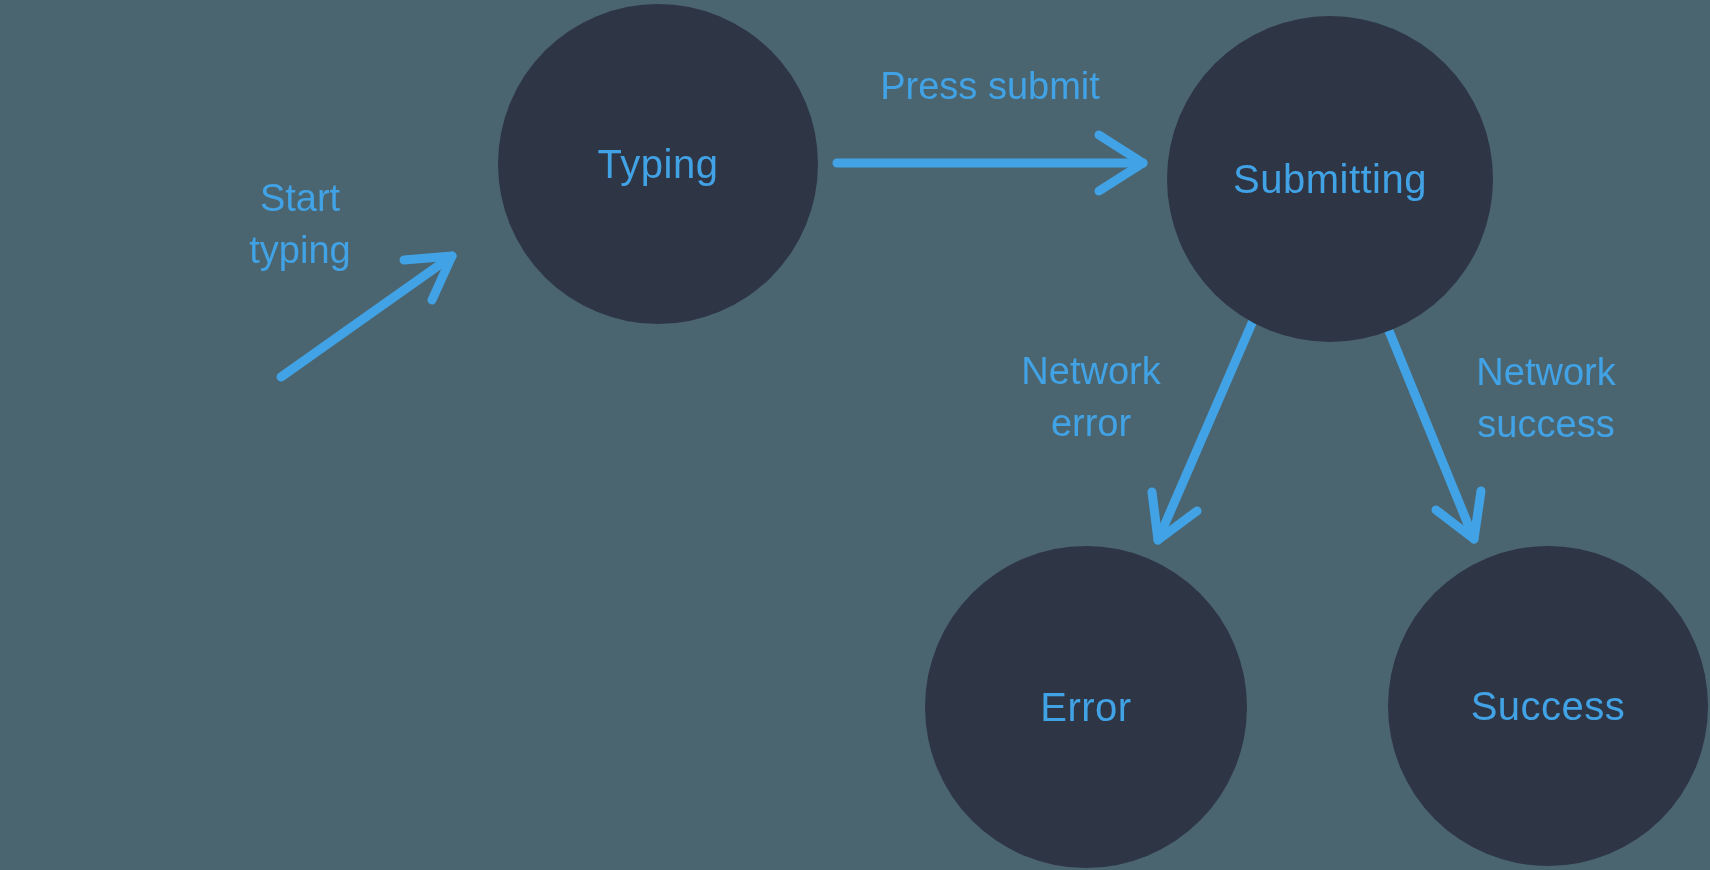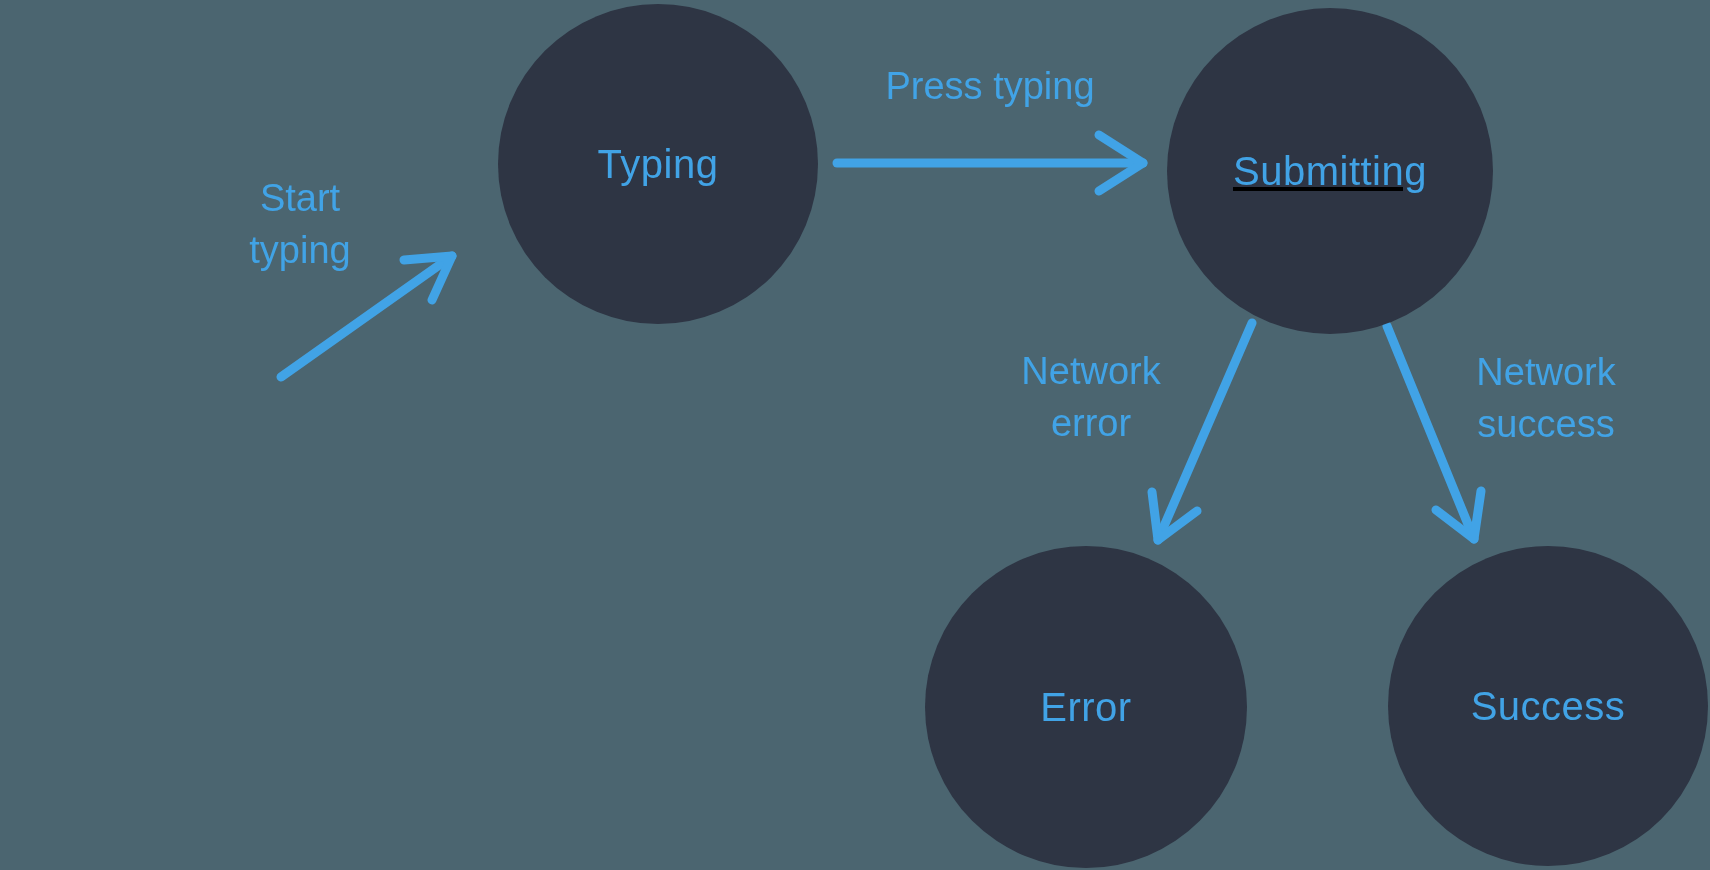--- a/index.html
+++ b/index.html
@@ -38,21 +38,21 @@
   }
   .node-label {
     color: #41a3e6;
     font-size: 40px;
     font-weight: 500;
     letter-spacing: 0.5px;
     white-space: nowrap;
   }
   .node-empty      { left: 3px;    top: 340px; width: 322px; height: 322px; }
   .node-typing     { left: 498px;  top: 4px;   width: 320px; height: 320px; }
-  .node-submitting { left: 1167px; top: 8px;   width: 326px; height: 326px; text-decoration: underline; }
+  .node-submitting { left: 1167px; top: 16px;   width: 326px; height: 326px; }
   .node-error      { left: 925px;  top: 546px; width: 322px; height: 322px; }
   .node-success    { left: 1388px; top: 546px; width: 320px; height: 320px; }
   .edge-label {
     position: absolute;
     transform: translate(-50%, -50%);
     color: #41a3e6;
     font-size: 38px;
     font-weight: 500;
     line-height: 1.38;
     text-align: center;
@@ -103,19 +103,19 @@
   <div class="node node-error">
     <span class="node-label">Error</span>
   </div>
 
   <div class="node node-success">
     <span class="node-label">Success</span>
   </div>
 
   <div class="edge-label edge-label-start-typing">Start
 typing</div>
-  <div class="edge-label edge-label-press-submit">Press typing</div>
+  <div class="edge-label edge-label-press-submit">Press submit</div>
   <div class="edge-label edge-label-network-error">Network
 error</div>
   <div class="edge-label edge-label-network-success">Network
 success</div>
 
 </div>
 
 </body></html>

